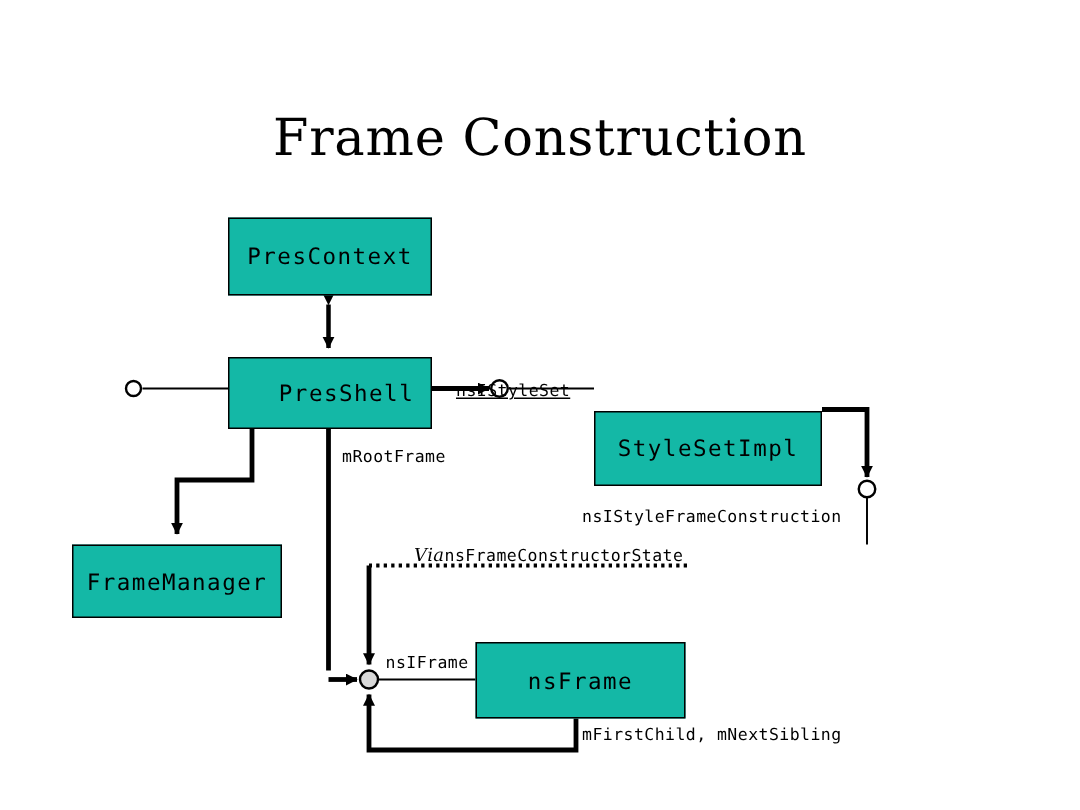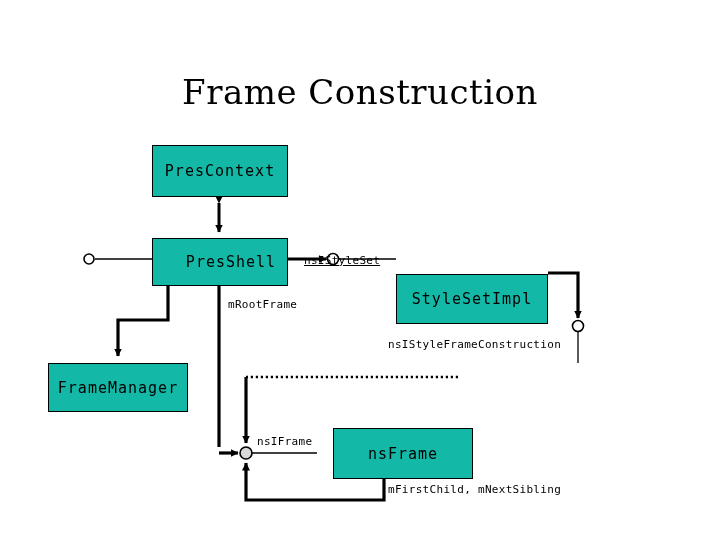--- a/index.html
+++ b/index.html
@@ -137,29 +137,32 @@
 
   <div class="node" style="left:396px; top:236px; width:152px; height:50px;margin-top:38px;">
     <span>StyleSetImpl</span>
   </div>
 
   <div class="node" style="left:48px; top:363px; width:140px; height:49px;">
     <span>FrameManager</span>
   </div>
 
 
-  <div class="node" style="left:317px; top:428px; width:140px; height:51px;margin-left:16px;">
+  <div class="node" style="left:317px; top:428px; width:140px; height:51px;">
     <span>nsFrame</span>
   </div>
 
 
   <div class="edge-label" style="left:304px; top:254px;text-decoration:underline;">nsIStyleSet</div>
 
   <div class="edge-label" style="left:228px; top:298px;">mRootFrame</div>
 
   <div class="edge-label" style="left:388px; top:338px;">nsIStyleFrameConstruction</div>
 
+  <div class="edge-label" style="left:276px; top:363px;">
+    <span class="via">Via</span><span>nsFrameConstructorState</span>
+  </div>
 
   <div class="edge-label" style="left:257px; top:435px;">nsIFrame</div>
 
   <div class="edge-label" style="left:388px; top:483px;">mFirstChild, mNextSibling</div>
 
 </div>
 
 </body></html>

